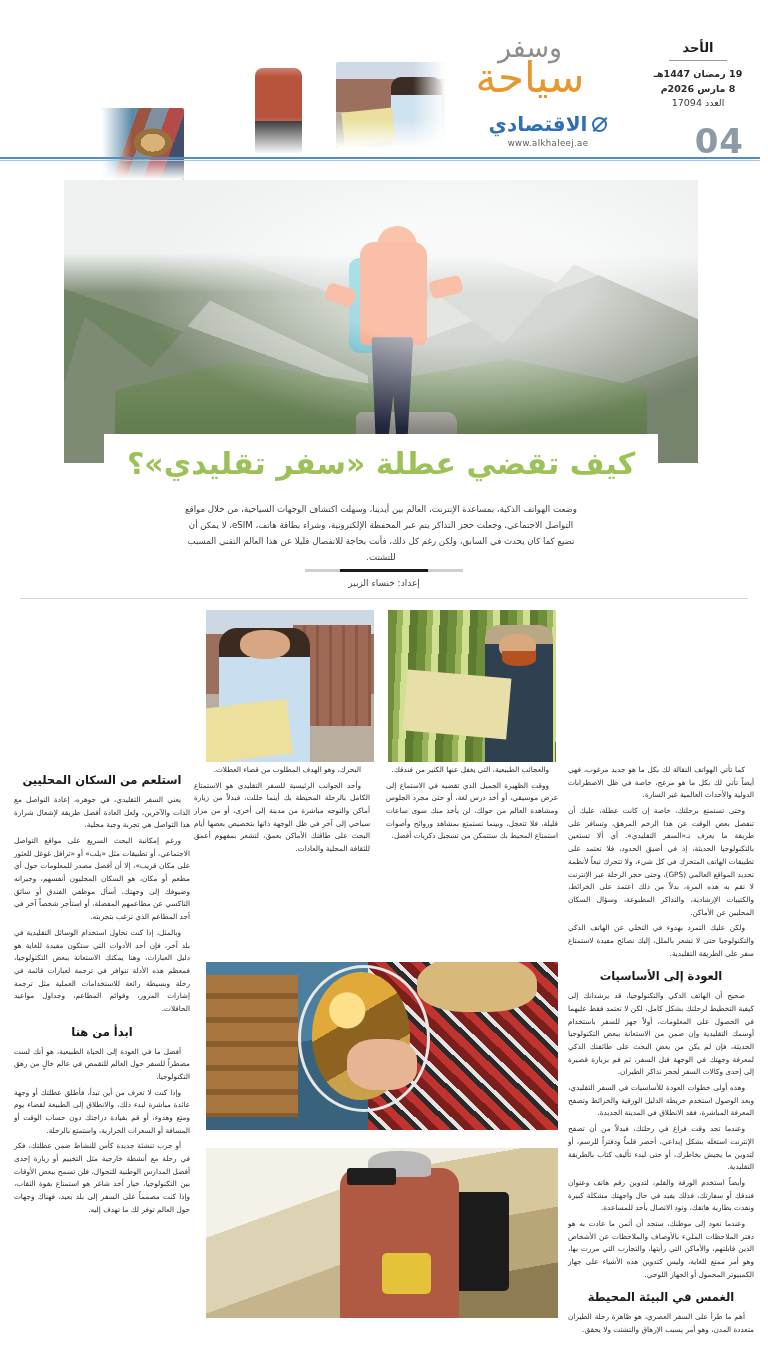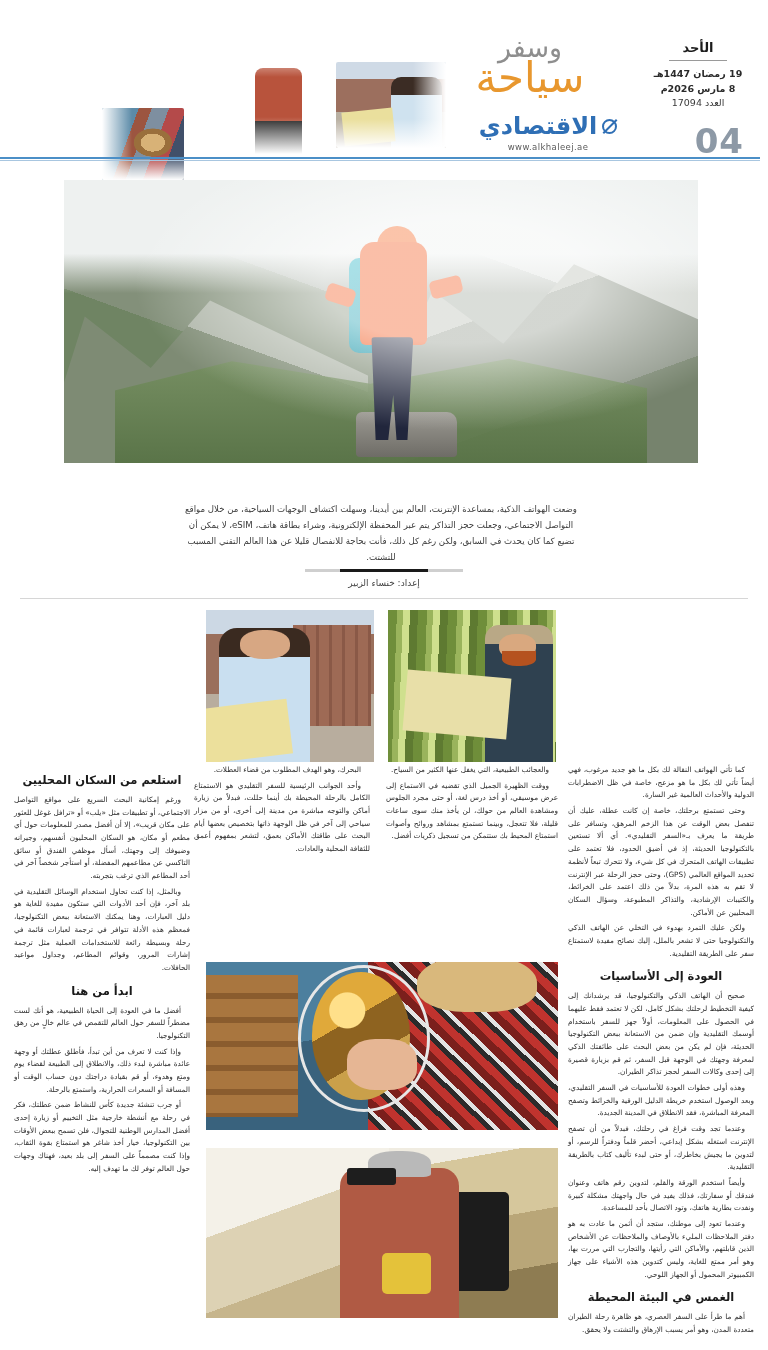--- a/index.html
+++ b/index.html
@@ -55,21 +55,21 @@
 
   
   .sectionlogo{position:absolute;right:110px;top:34px;width:240px;text-align:center;}
   .sec-small{font-size:27px;color:#8e8e8e;letter-spacing:1px;line-height:1;
              font-weight:400;}
   .sec-big{font-size:42px;color:#e8972e;line-height:.92;font-weight:400;
            letter-spacing:2px;margin-top:-2px;}
 
   .brand{position:absolute;right:122px;top:112px;width:180px;text-align:center;}
   .brand-row{display:flex;align-items:center;justify-content:center;gap:5px;}
-  .brand-name{font-size:24px;color:#2f6fb5;font-weight:700;letter-spacing:0px;}
+  .brand-name{font-size:20px;color:#2f6fb5;font-weight:700;letter-spacing:0px;}
   .brand-url{font-size:8.5px;color:#5a5a5a;margin-top:2px;letter-spacing:.4px;
              direction:ltr;text-align:center;}
   .wheel{width:15px;height:15px;position:relative;}
   .wheel:before{content:"";position:absolute;inset:0;border:2px solid #2f6fb5;border-radius:50%;}
   .wheel:after{content:"";position:absolute;left:50%;top:-2px;bottom:-2px;width:2px;
                margin-left:-1px;background:#2f6fb5;
                box-shadow:0 0 0 0 #2f6fb5;transform:rotate(45deg);}
 
   
   .dateblock{position:absolute;right:14px;top:40px;width:96px;text-align:center;}
@@ -276,20 +276,23 @@
       <div class="pack"></div>
         <div class="hood"></div>
         <div class="jacket"></div>
       <div class="armL"></div>
         <div class="armR"></div>
         <div class="legs"></div>
     </div>
     <div class="haze"></div>
   </div>
 
+  <div class="headband">
+    <div class="headline">كيف تقضي عطلة «سفر تقليدي»؟</div>
+  </div>
 
   <div class="deck">وضعت الهواتف الذكية، بمساعدة الإنترنت، العالم بين أيدينا، وسهلت اكتشاف الوجهات السياحية، من خلال مواقع التواصل الاجتماعي، وجعلت حجز التذاكر يتم عبر المحفظة الإلكترونية، وشراء بطاقة هاتف، eSIM، لا يمكن أن تضيع كما كان يحدث في السابق، ولكن رغم كل ذلك، فأنت بحاجة للانفصال قليلا عن هذا العالم التقني المسبب للتشتت.</div>
   <div class="deck-rule"></div>
   <div class="byline">إعداد: خنساء الزبير</div>
   <div class="rule-mid"></div>
 
   <div class="ph ph-city">
     <div class="bg"></div>
       <div class="bldg"></div>
       <div class="man"></div>
@@ -330,31 +333,32 @@
     <p>صحيح أن الهاتف الذكي والتكنولوجيا، قد يرشدانك إلى كيفية التخطيط لرحلتك بشكل كامل، لكن لا تعتمد فقط عليهما في الحصول على المعلومات، أولاً جهز للسفر باستخدام أوسمك التقليدية وإن ضمن من الاستعانة ببعض التكنولوجيا الحديثة، فإن لم يكن من بعض البحث على طائفتك الذكي لمعرفة وجهتك في الوجهة قبل السفر، ثم قم بزيارة قصيرة إلى إحدى وكالات السفر لحجز تذاكر الطيران.</p>
     <p>وهذه أولى خطوات العودة للأساسيات في السفر التقليدي، وبعد الوصول استخدم خريطة الدليل الورقية والخرائط وتصفح المعرفة المباشرة، فقد الانطلاق في المدينة الجديدة.</p>
     <p>وعندما تجد وقت فراغ في رحلتك، فبدلاً من أن تصفح الإنترنت استغله بشكل إبداعي، أحضر قلماً ودفتراً للرسم، أو لتدوين ما يجيش بخاطرك، أو حتى لبدء تأليف كتاب بالطريقة التقليدية.</p>
     <p>وأيضاً استخدم الورقة والقلم، لتدوين رقم هاتف وعنوان فندقك أو سفارتك، فذلك يفيد في حال واجهتك مشكلة كبيرة ونفدت بطارية هاتفك، وتود الاتصال بأحد للمساعدة.</p>
     <p>وعندما تعود إلى موطنك، ستجد أن أثمن ما عادت به هو دفتر الملاحظات المليء بالأوصاف والملاحظات عن الأشخاص الذين قابلتهم، والأماكن التي رأيتها، والتجارب التي مررت بها، وهو أمر ممتع للغاية، وليس كتدوين هذه الأشياء على جهاز الكمبيوتر المحمول أو الجهاز اللوحي.</p>
     <div class="sub">الغمس في البيئة المحيطة</div>
     <p>أهم ما طرأ على السفر العصري، هو ظاهرة رحلة الطيران متعددة المدن، وهو أمر يسبب الإرهاق والتشتت ولا يحقق.</p>
   </div>
 
   <div class="col colM">
-    <p>والعجائب الطبيعية، التي يغفل عنها الكثير من السياح.</p>
+    <p>والعجائب الطبيعية، التي يغفل عنها الكثير من فندقك.</p>
     <p>ووقت الظهيرة الجميل الذي تقضيه في الاستماع إلى عرض موسيقي، أو أخذ درس لغة، أو حتى مجرد الجلوس ومشاهدة العالم من حولك، لن يأخذ منك سوى ساعات قليلة، فلا تتعجل، وبينما تستمتع بمشاهد وروائح وأصوات استمتاع المحيط بك ستتمكن من تسجيل ذكريات أفضل.</p>
   </div>
 
   <div class="col colL">
     <p>البحرك، وهو الهدف المطلوب من قضاء العطلات.</p>
     <p>وأحد الجوانب الرئيسية للسفر التقليدي هو الاستمتاع الكامل بالرحلة المحيطة بك أينما حللت، فبدلاً من زيارة أماكن والتوجه مباشرة من مدينة إلى أخرى، أو من مزار سياحي إلى آخر في ظل الوجهة ذاتها بتخصيص بعضها أيام البحث على طاقتك الأماكن بعمق، لتشعر بمفهوم أعمق للثقافة المحلية والعادات.</p>
   </div>
 
   <div class="col colL2">
     <div class="sub">استلعم من السكان المحليين</div>
+    <p>يعني السفر التقليدي، في جوهره، إعادة التواصل مع الذات والآخرين، ولعل العادة أفضل طريقة لإشعال شرارة هذا التواصل هي تجربة وجبة محلية.</p>
     <p>ورغم إمكانية البحث السريع على مواقع التواصل الاجتماعي، أو تطبيقات مثل «يلب» أو «ترافل غوغل للعثور على مكان قريب»، إلا أن أفضل مصدر للمعلومات حول أي مطعم أو مكان، هو السكان المحليون أنفسهم، وجيرانه وضيوفك إلى وجهتك، أسأل موظفي الفندق أو سائق التاكسي عن مطاعمهم المفضلة، أو استأجر شخصاً آخر في أحد المطاعم الذي ترغب بتجربته.</p>
     <p>وبالمثل، إذا كنت تحاول استخدام الوسائل التقليدية في بلد آخر، فإن أحد الأدوات التي ستكون مفيدة للغاية هو دليل العبارات، وهنا يمكنك الاستعانة ببعض التكنولوجيا، فمعظم هذه الأدلة تتوافر في ترجمة لعبارات قائمة في رحلة وبسيطة رائعة للاستخدامات العملية مثل ترجمة إشارات المرور، وقوائم المطاعم، وجداول مواعيد الحافلات.</p>
     <div class="sub">ابدأ من هنا</div>
     <p>أفضل ما في العودة إلى الحياة الطبيعية، هو أنك لست مضطراً للسفر حول العالم للتقمص في عالم خالٍ من رهق التكنولوجيا.</p>
     <p>وإذا كنت لا تعرف من أين تبدأ، فأطلق عطلتك أو وجهة عائدة مباشرة لبدء ذلك، والانطلاق إلى الطبيعة لقضاء يوم ومتع وهدوء، أو قم بقيادة دراجتك دون حساب الوقت أو المسافة أو السعرات الحرارية، واستمتع بالرحلة.</p>
     <p>أو جرب تنشئة جديدة كأس للنشاط ضمن عطلتك، فكر في رحلة مع أنشطة خارجية مثل التخييم أو زيارة إحدى أفضل المدارس الوطنية للتجوال، فلن تسمح ببعض الأوقات بين التكنولوجيا، خيار أخذ شاغر هو استمتاع بقوة الثقاب، وإذا كنت مصمماً على السفر إلى بلد بعيد، فهناك وجهات حول العالم توفر لك ما تهدف إليه.</p>
   </div>
 
 </div>
 

